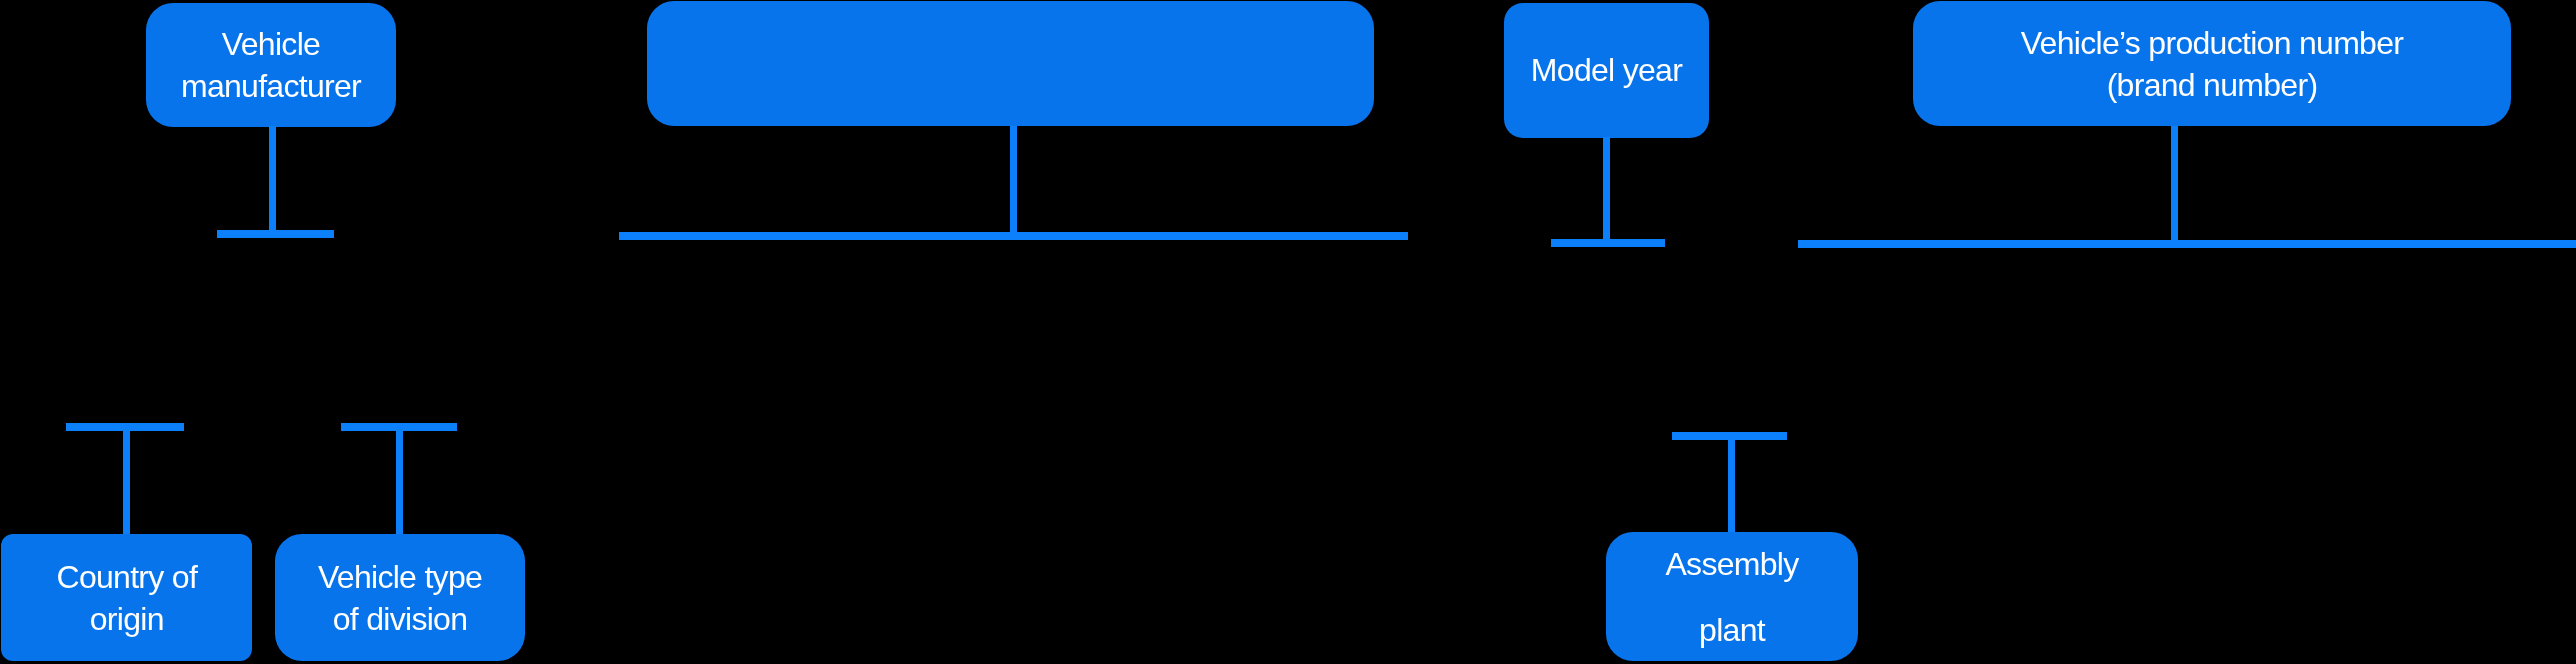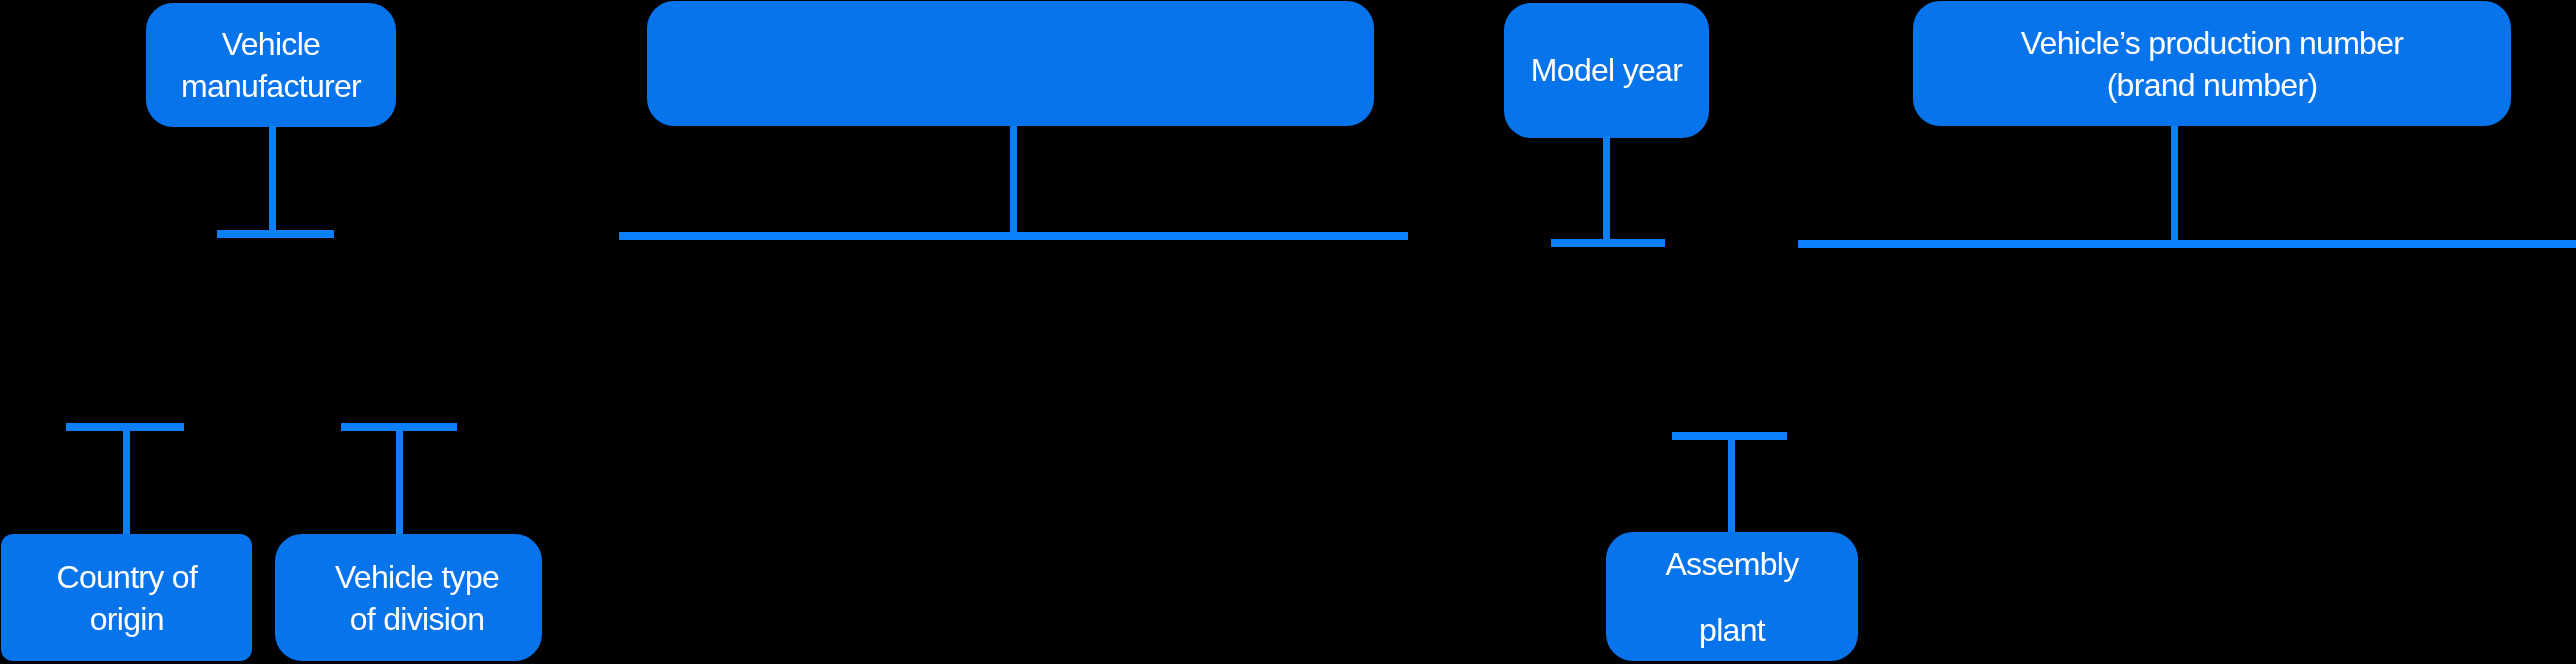--- a/index.html
+++ b/index.html
@@ -24,25 +24,25 @@
     font-size:32px;line-height:42px;letter-spacing:-0.7px;font-weight:400;
   }
   .box .txt{white-space:nowrap;}
   .box.small-font{font-size:30px;}
   .stem{position:absolute;width:7.4px;background:var(--line);}
   .bar{position:absolute;height:8px;background:var(--line);}
 
   
   .b-manufacturer{left:146px;top:2.7px;width:250px;height:124px;}
   .b-descriptor  {left:647px;top:1.3px;width:727px;height:125px;}
-  .b-modelyear   {left:1504px;top:2.7px;width:205px;height:135px;}
+  .b-modelyear   {left:1504px;top:2.7px;width:205px;height:135px;border-radius:19px;}
   .b-production  {left:1913px;top:1.3px;width:598px;height:125px;}
   
   .b-country     {left:1.3px;top:534px;width:251px;height:127px;border-radius:12px;}
-  .b-vehicletype {left:275px;top:534px;width:250px;height:127px;padding-left:17px;}
+  .b-vehicletype {left:275px;top:534px;width:250px;height:127px;}
   .b-assembly    {left:1606px;top:532px;width:252px;height:129px;gap:24px;}
 
   
   .s-manufacturer{left:269px;top:126px;height:105px;}
   .s-descriptor  {left:1010px;top:126px;height:107px;}
   .s-modelyear   {left:1603px;top:137px;height:103px;}
   .s-production  {left:2171px;top:126px;height:114px;}
   .s-country     {left:123px;top:431px;height:103px;}
   .s-vehicletype {left:396px;top:431px;height:103px;}
   .s-assembly    {left:1728px;top:440px;height:92px;}

